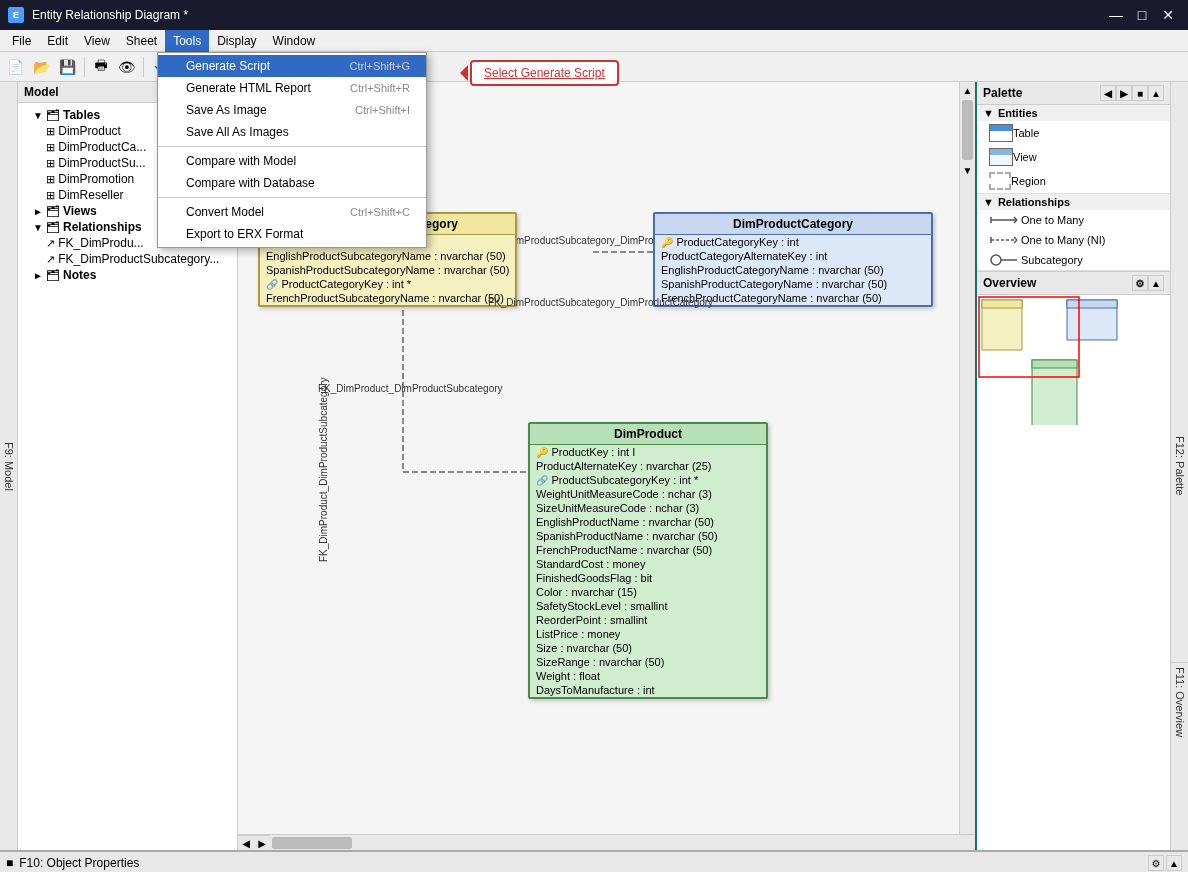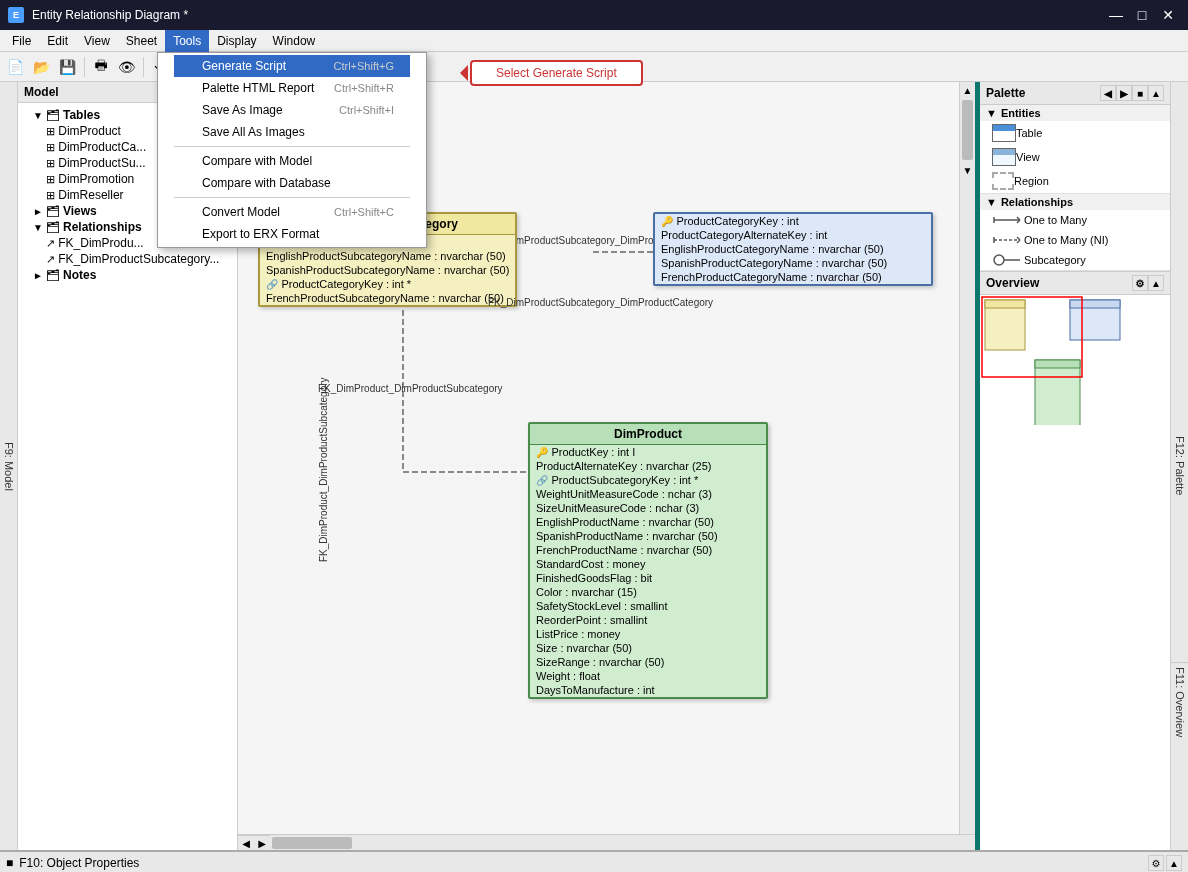--- a/index.html
+++ b/index.html
@@ -124,21 +124,21 @@
       background: #e8e8e8;
     }
     .scrollbar-corner {
       width: 16px;
       height: 16px;
       background: #e8e8e8;
     }
     .right-panel {
       width: 195px;
       background: #fff;
-      border-left: 5px solid #0f766e;
+      border-left: 2px solid #0f766e;
       display: flex;
       flex-direction: column;
     }
     .right-panel-header {
       background: #e8e8e8;
       padding: 3px 6px;
       font-size: 12px;
       font-weight: bold;
       border-bottom: 1px solid #ccc;
       display: flex;
@@ -283,21 +283,21 @@
     }
     .dropdown-menu {
       position: fixed;
       top: 52px;
       left: 157px;
       width: 270px;
       background: #fff;
       border: 1px solid #999;
       box-shadow: 3px 3px 8px rgba(0,0,0,0.3);
       z-index: 1000;
-      padding: 2px 16px;
+      padding: 2px 0;
     }
     .dropdown-item {
       display: flex;
       align-items: center;
       justify-content: space-between;
       padding: 4px 16px 4px 28px;
       cursor: pointer;
       font-size: 12px;
       position: relative;
     }
@@ -305,25 +305,26 @@
     .dropdown-item .shortcut { color: #888; font-size: 11px; }
     .dropdown-item.highlighted .shortcut { color: #ccc; }
     .dropdown-sep { height: 1px; background: #ccc; margin: 3px 0; }
 
     
     .callout {
       position: absolute;
       background: #fff;
       border: 2px solid #cc3333;
       border-radius: 4px;
-      padding: 4px 24px;
+      padding: 4px 12px;
       font-size: 12px;
       color: #cc3333;
       white-space: nowrap;
       pointer-events: none;
+      text-decoration: underline;
     }
     .callout::before {
       content: '';
       position: absolute;
       left: -20px;
       top: 50%;
       transform: translateY(-50%);
       border: 8px solid transparent;
       border-right-color: #cc3333;
     }
@@ -387,21 +388,21 @@
   <button class="toolbar-btn" title="Undo">↶</button>
   <button class="toolbar-btn" title="Search">🔍</button>
 </div>
 
 <div class="dropdown-menu">
   <div class="dropdown-item highlighted">
     <span>Generate Script</span>
     <span class="shortcut">Ctrl+Shift+G</span>
   </div>
   <div class="dropdown-item">
-    <span>Palette HTML Report</span>
+    <span>Generate HTML Report</span>
     <span class="shortcut">Ctrl+Shift+R</span>
   </div>
   <div class="dropdown-item">
     <span>Save As Image</span>
     <span class="shortcut">Ctrl+Shift+I</span>
   </div>
   <div class="dropdown-item">
     <span>Save All As Images</span>
     <span class="shortcut"></span>
   </div>
@@ -533,20 +534,21 @@
           <div class="db-table-row">
             <span class="fk-icon">🔗</span>
             <span>ProductCategoryKey : int *</span>
           </div>
           <div class="db-table-row">
             <span>FrenchProductSubcategoryName : nvarchar (50)</span>
           </div>
         </div>
 
         <div class="db-table table-blue" style="top:130px; left:415px; min-width:280px;">
+          <div class="db-table-header">DimProductCategory</div>
           <div class="db-table-row">
             <span class="pk-icon">🔑</span>
             <span>ProductCategoryKey : int</span>
           </div>
           <div class="db-table-row">
             <span>ProductCategoryAlternateKey : int</span>
           </div>
           <div class="db-table-row">
             <span>EnglishProductCategoryName : nvarchar (50)</span>
           </div>

